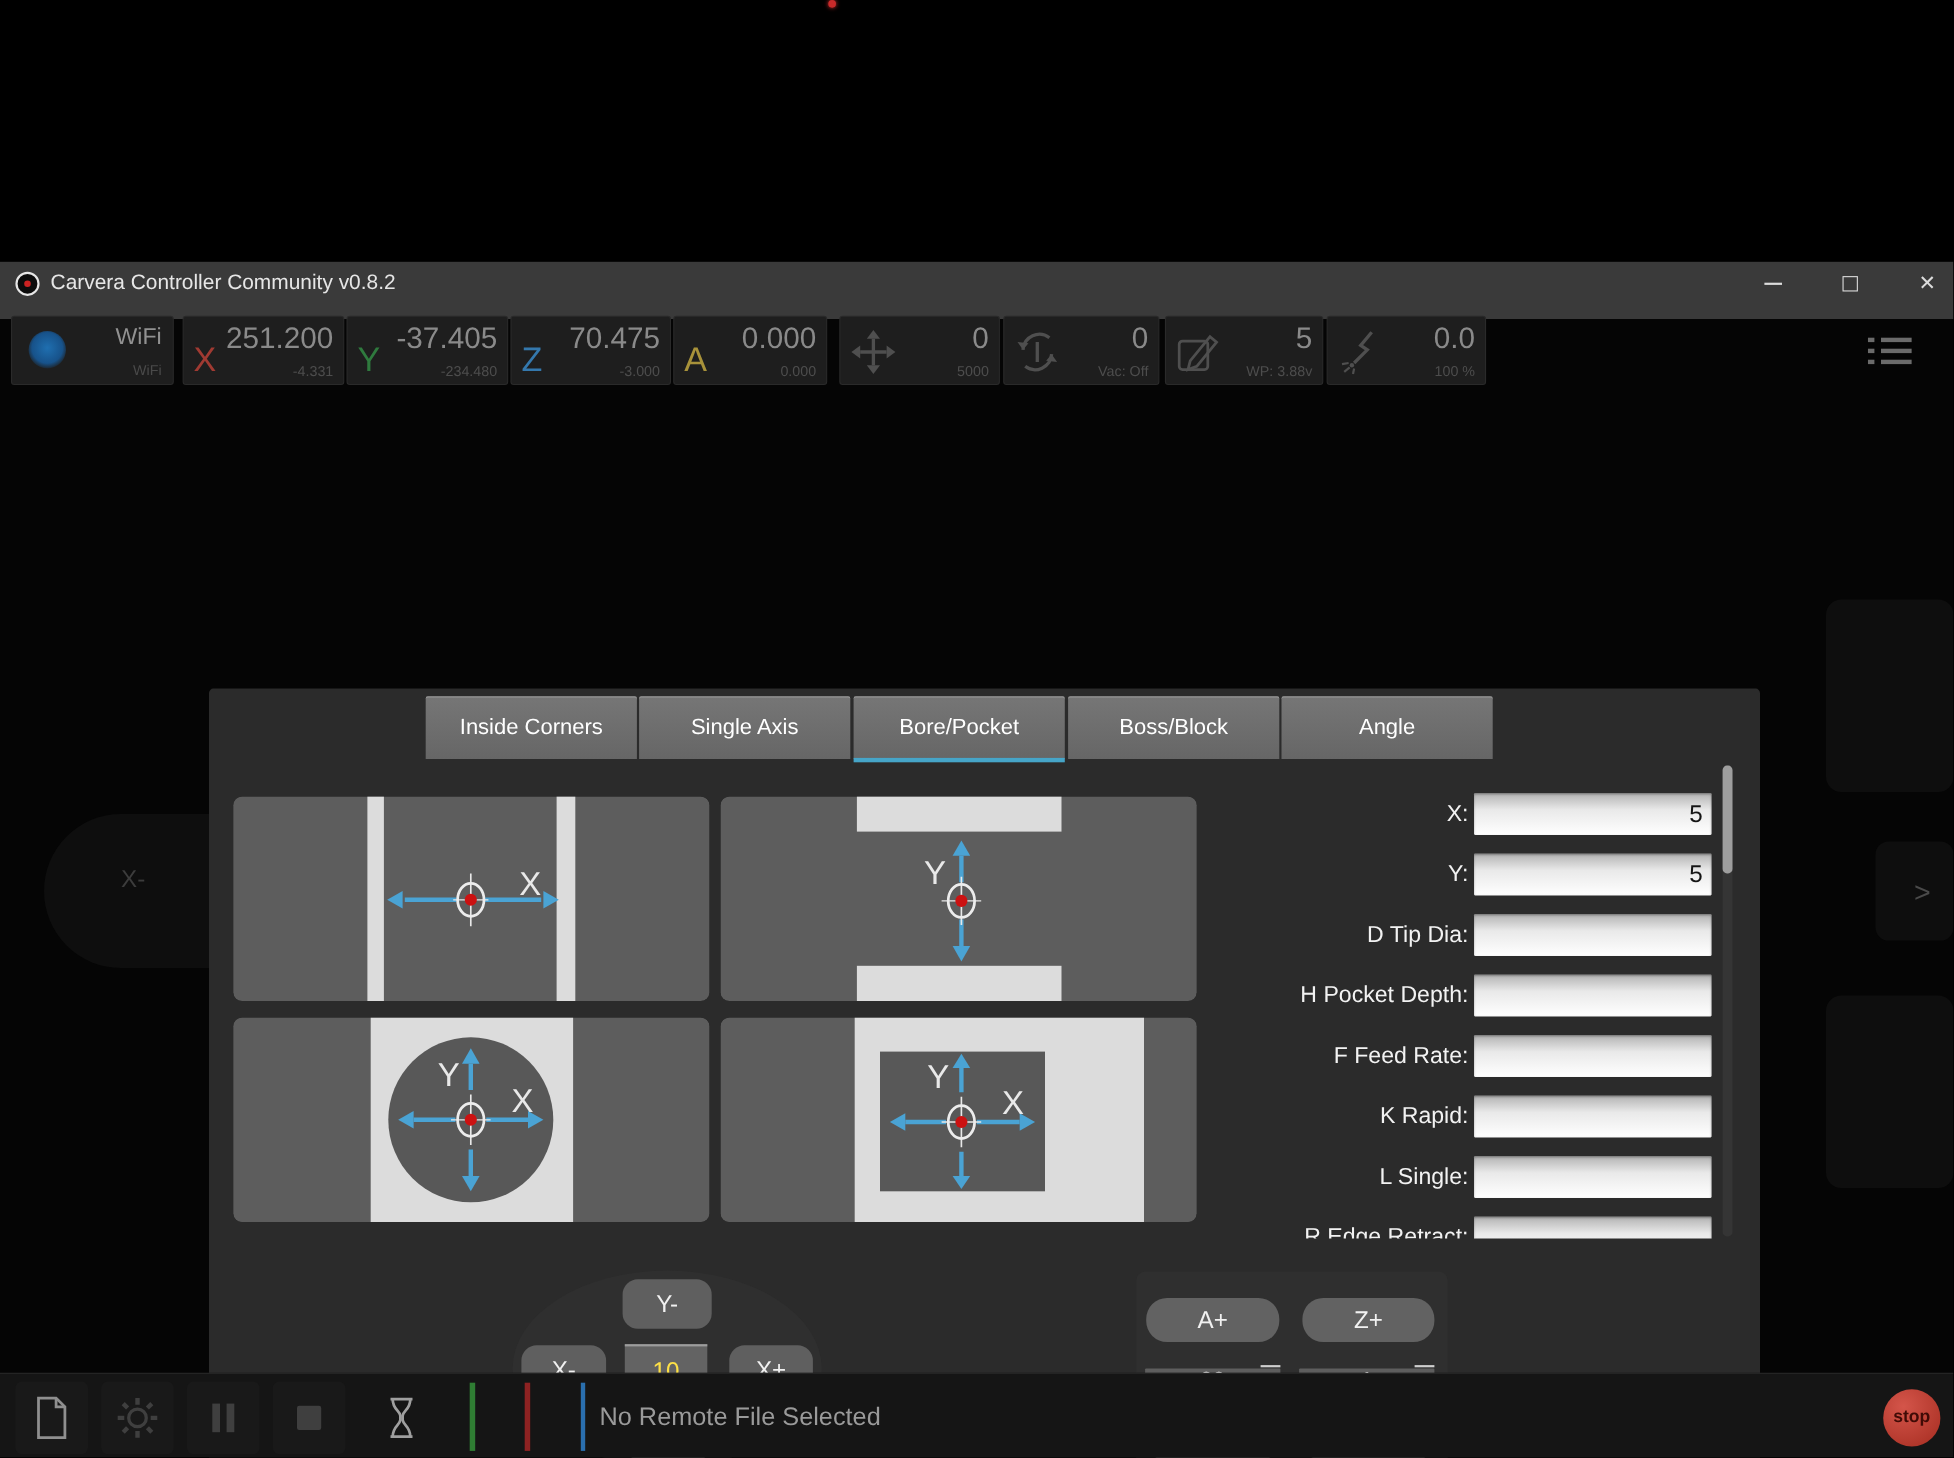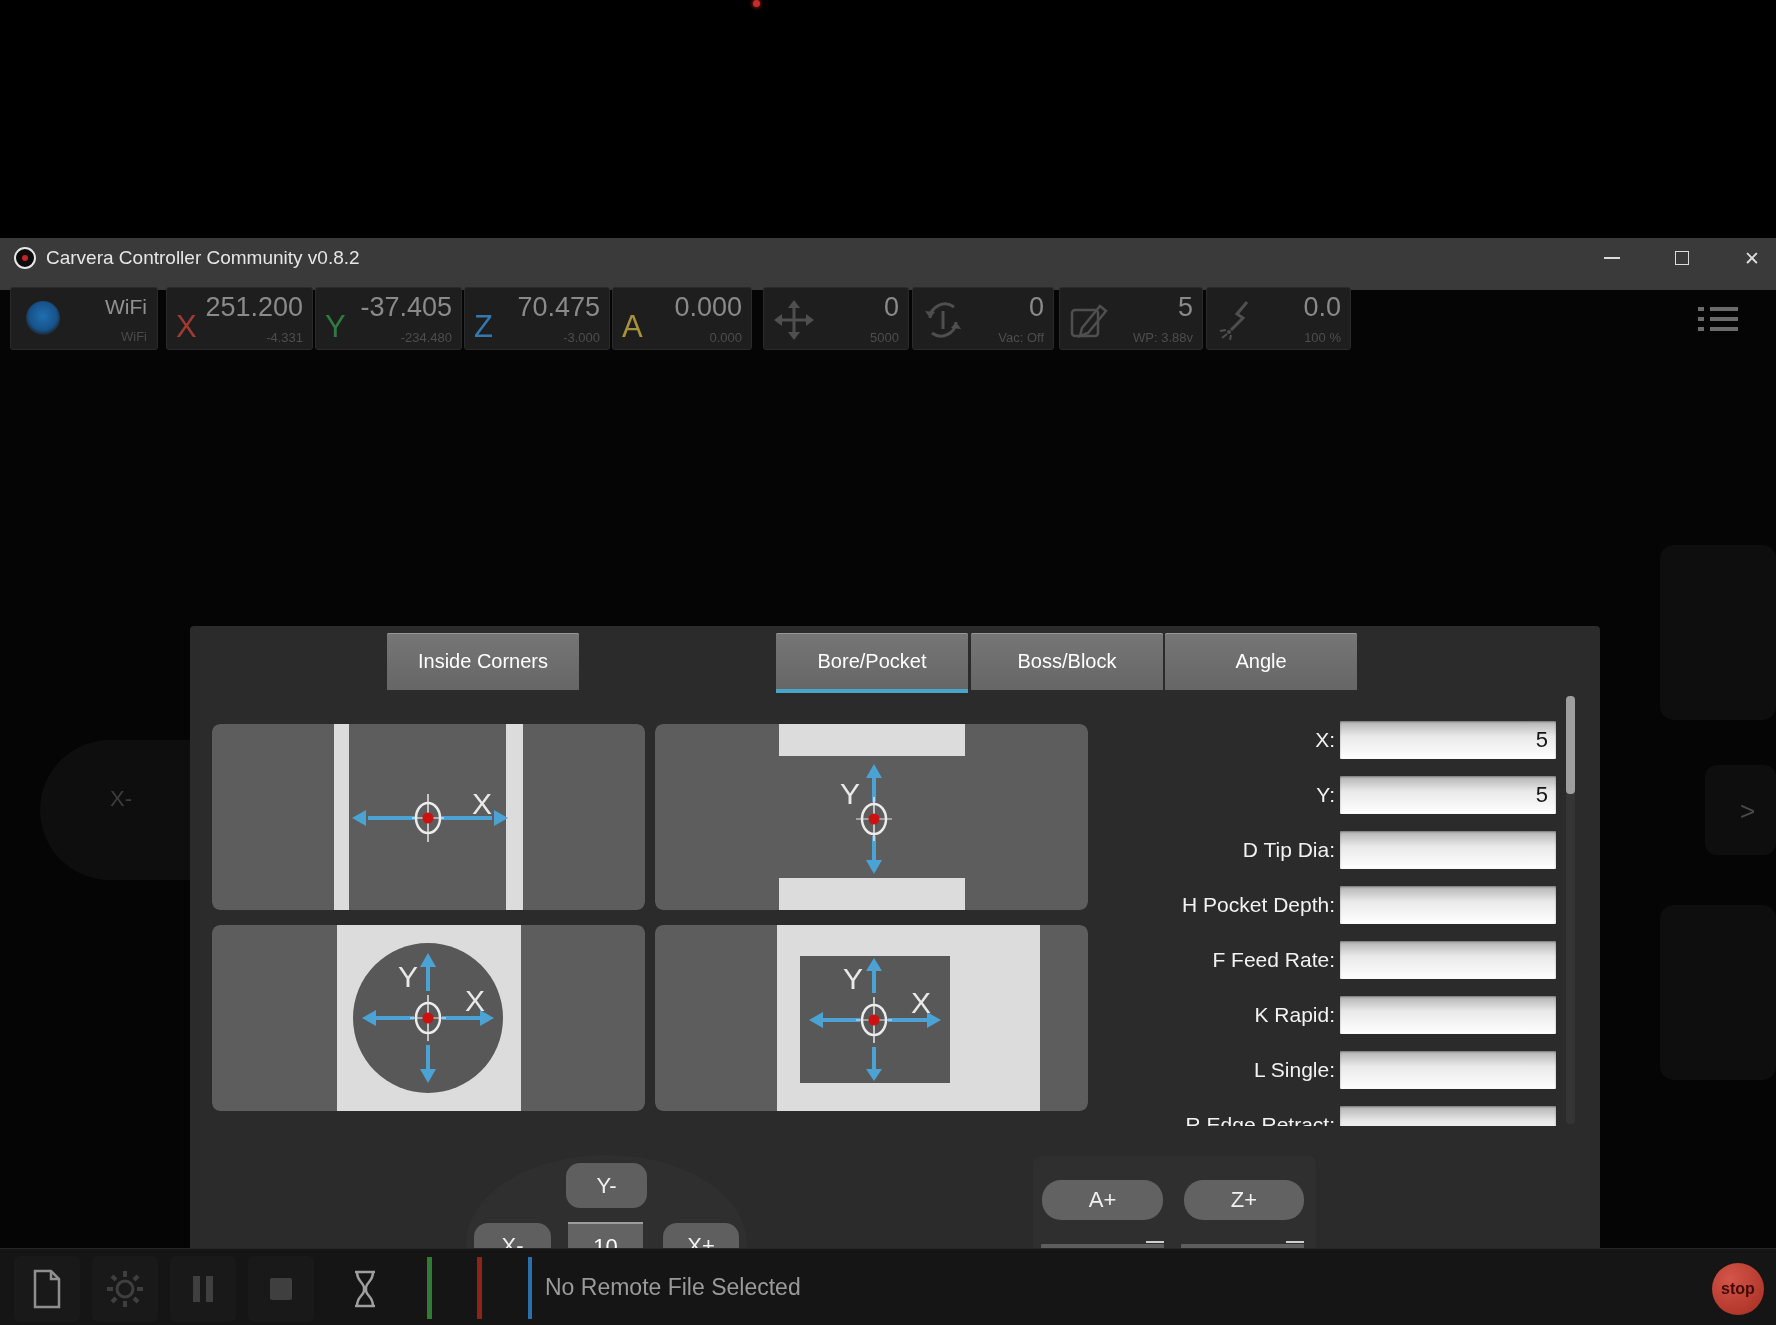--- a/index.html
+++ b/index.html
@@ -55,21 +55,21 @@
              box-shadow:inset 0 1px 2px rgba(0,0,0,.35); border-radius:1px;
              font-size:22px; color:#151515; text-align:right; padding:0 8px;
              font-family:"Liberation Sans","DejaVu Sans",sans-serif; }
   .scroll-track { left:1376px; top:70px; width:9px; height:428px; background:#353535; border-radius:4px; }
   .scroll-thumb { left:1376px; top:70px; width:9px; height:98px; background:#9e9e9e; border-radius:4px; }
 
   .jog-ellipse { left:276px; top:529px; width:281px; height:178px; background:#2f2f2f; border-radius:50%; }
   .jbtn { background:#5f5f5f; border:none; border-radius:14px; color:#f1f1f1; font-size:22px;
           font-family:"Liberation Sans","DejaVu Sans",sans-serif; }
   .step-input { background:#636363; border:none; outline:none; border-top:2px solid #9d9d9d;
-          box-shadow:inset 0 -2px 0 #4a4a4a; color:#ffffff; font-size:22px; text-align:center;
+          box-shadow:inset 0 -2px 0 #4a4a4a; color:#fde047; font-size:22px; text-align:center;
           font-family:"Liberation Sans","DejaVu Sans",sans-serif; }
   .az-panel { left:843px; top:530px; width:283px; height:182px; background:#2f2f2f; border-radius:8px; }
   .pill { background:#626262; border:none; border-radius:19px; color:#f1f1f1; font-size:22px;
           font-family:"Liberation Sans","DejaVu Sans",sans-serif; }
   .az-input { background:#5e5e5e; border:none; outline:none; color:#fff; font-size:20px; text-align:center;
           border-radius:1px; font-family:"Liberation Sans","DejaVu Sans",sans-serif; }
   .az-dash { background:#cfcfcf; height:2px; }
 
   
   .bottombar { left:0; top:1010px; width:1776px; height:77px; background:#151515; border-top:1px solid #262626; }
@@ -199,20 +199,21 @@
     <div class="abs ghost" style="left:40px; top:502px; width:260px; height:140px; border-radius:70px;"></div>
     <div class="abs ghost-label" style="left:110px; top:548px;">X-</div>
     <div class="abs ghost" style="left:1660px; top:307px; width:116px; height:175px; border-radius:14px;"></div>
     <div class="abs ghost" style="left:1705px; top:527px; width:71px; height:90px; border-radius:12px;"></div>
     <div class="abs ghost-label" style="left:1740px; top:558px; color:#4a4a4a; font-size:26px;">&gt;</div>
     <div class="abs ghost" style="left:1660px; top:667px; width:116px; height:175px; border-radius:14px;"></div>
 
     <div class="abs dialog">
 
       <div class="abs tab" style="left:197px;">Inside Corners</div>
+      <div class="abs tab" style="left:391px;">Single Axis</div>
       <div class="abs tab" style="left:586px;">Bore/Pocket</div>
       <div class="abs tab" style="left:781px;">Boss/Block</div>
       <div class="abs tab" style="left:975px;">Angle</div>
       <div class="abs tab-underline" style="left:586px; top:63px; width:192px; height:4px;"></div>
 
       <svg class="abs diag" style="left:22px; top:98px;" width="433" height="186" viewBox="0 0 433 186">
         <rect x="0" y="0" width="433" height="186" rx="8" fill="#5d5d5d"></rect>
         <rect x="122" y="0" width="15" height="186" fill="#dcdcdc"></rect>
         <rect x="294" y="0" width="17" height="186" fill="#dcdcdc"></rect>
         <g stroke="#4aa3d4" stroke-width="4">

